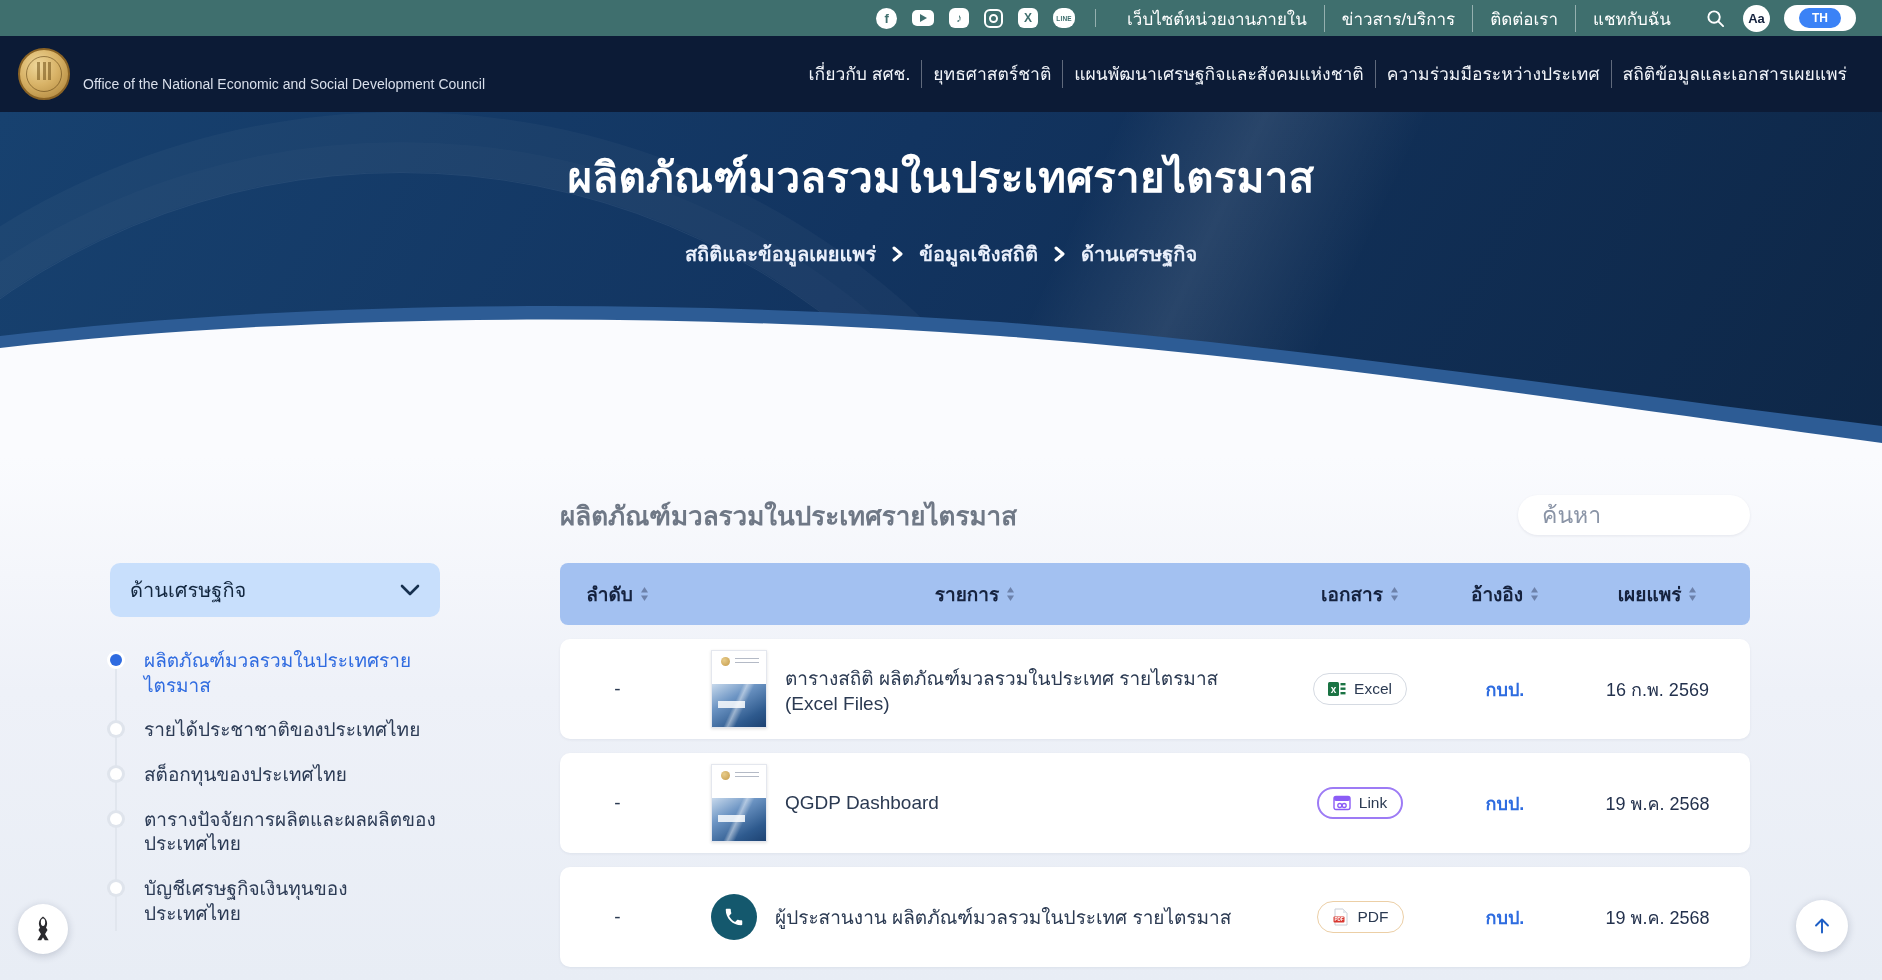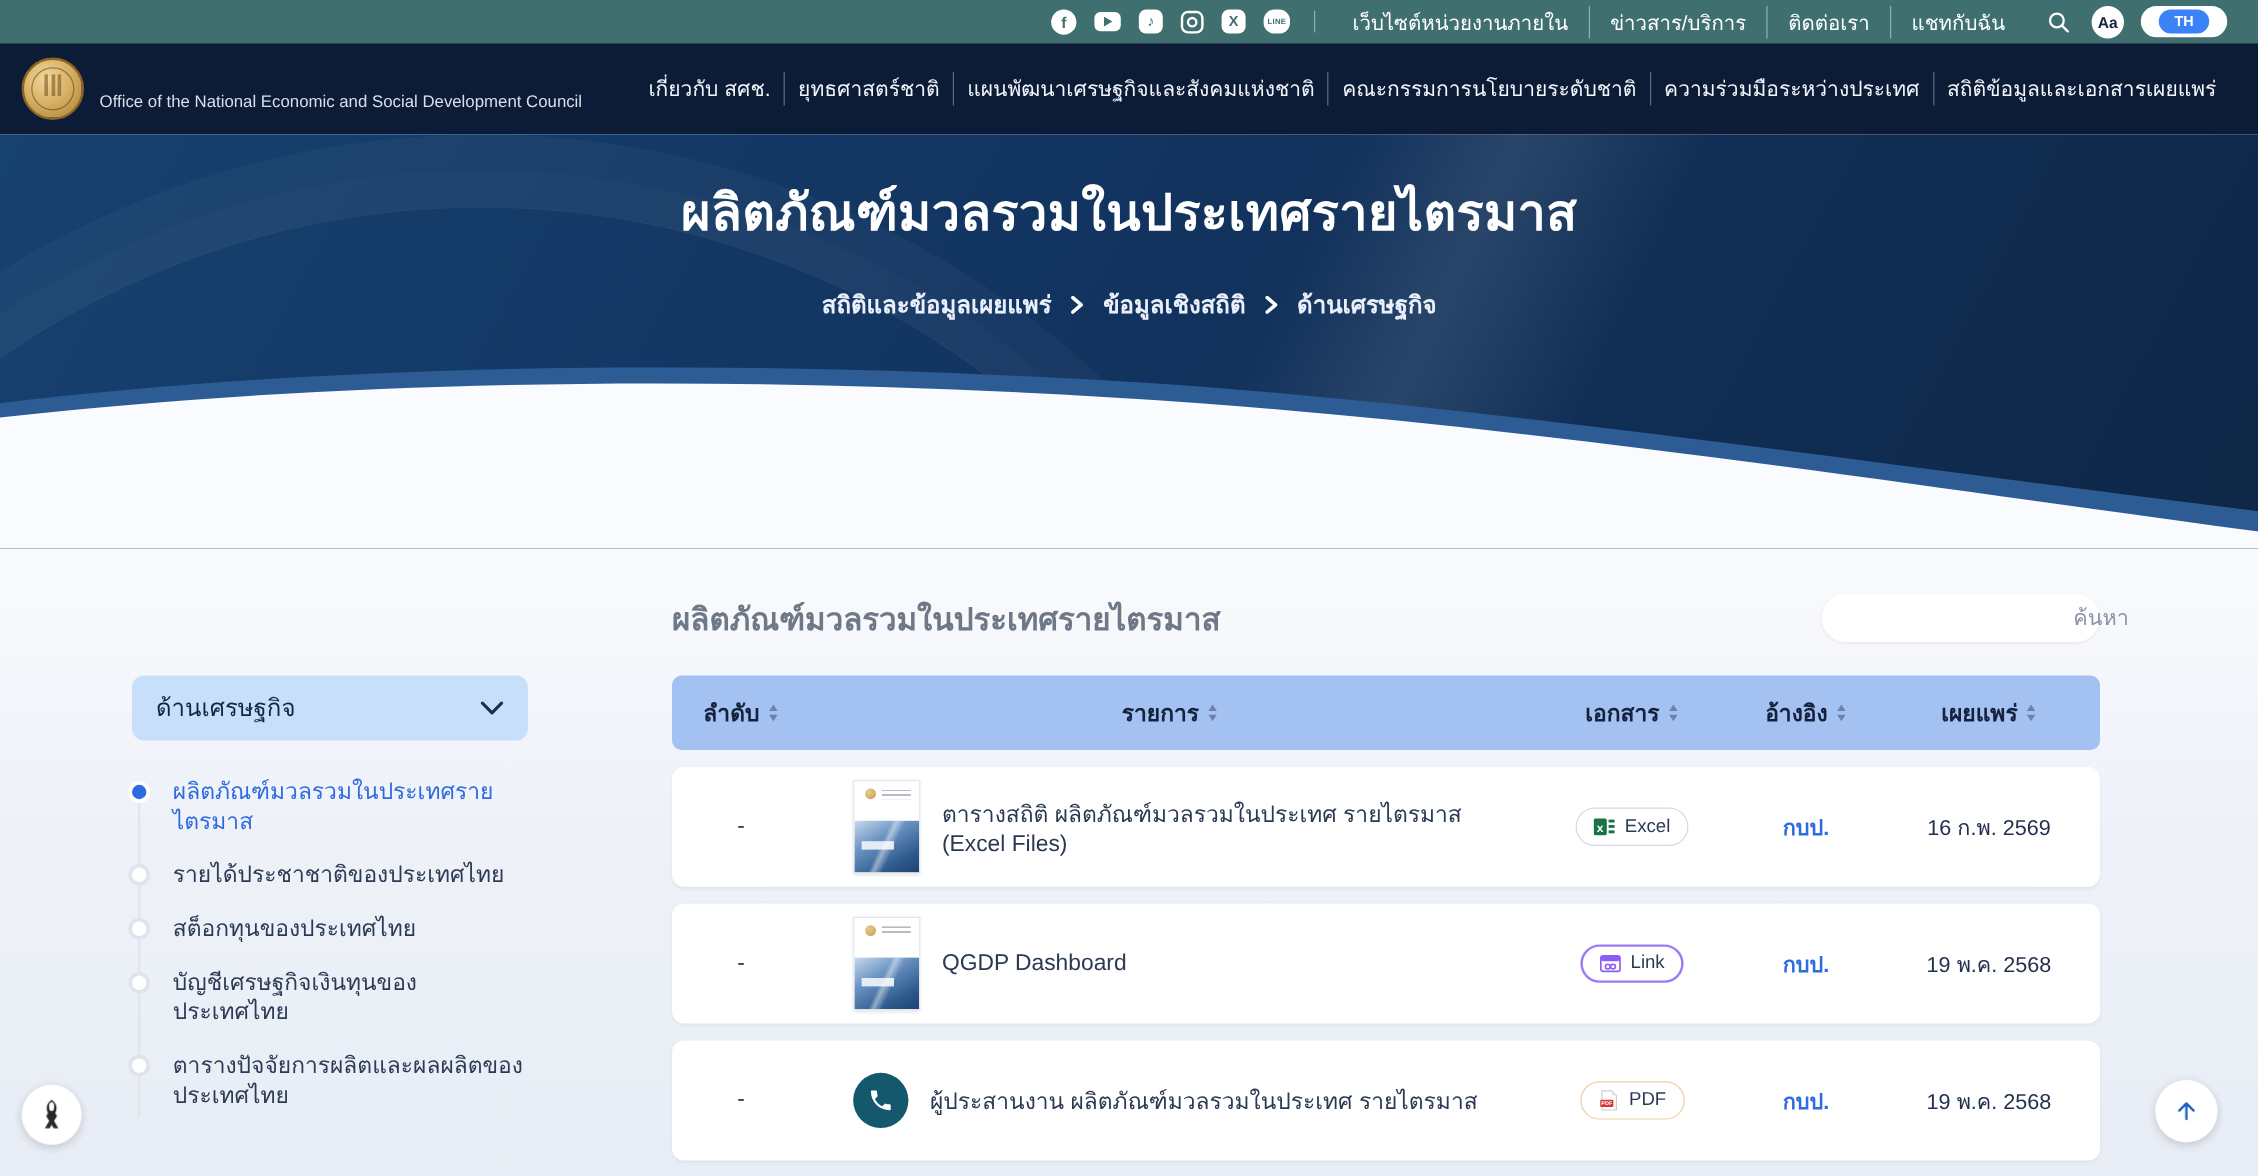--- a/index.html
+++ b/index.html
@@ -86,21 +86,21 @@
     background:#fff;box-shadow:0 0 0 3px #dfe4ec;}
   .side-item.active .dot{background:var(--accent-blue);box-shadow:0 0 0 3px #fff;}
   .side-label{font-size:19px;color:#2c3b55;line-height:1.3;}
   .side-item.active .side-label{color:var(--accent-blue);}
 
   .main{flex:1;min-width:0;}
   .main-head{display:flex;align-items:center;justify-content:space-between;height:56px;margin-bottom:20px;}
   .section-title{font-size:26px;color:#6f7886;font-weight:600;}
   .searchbox{width:232px;height:40px;background:#fff;border-radius:20px;display:flex;align-items:center;
     gap:9px;padding:0 15px;box-shadow:0 1px 3px rgba(20,30,60,.08);}
-  .search-input{border:none;outline:none;flex:1;font-size:18px;color:#33404f;background:transparent;font-family:inherit;text-align:right;}
+  .search-input{border:none;outline:none;flex:1;font-size:23px;color:#33404f;background:transparent;font-family:inherit;}
   .search-input::placeholder{color:#8a94a6;}
 
   .thead,.trow{display:grid;grid-template-columns:115px 1fr 170px 120px 185px;align-items:center;}
   .thead{height:62px;background:var(--table-header-bg);border-radius:8px;
     font-weight:bold;font-size:19px;color:#15223e;}
   .th{display:flex;align-items:center;justify-content:center;gap:7px;cursor:pointer;}
   .trow{background:#fff;border-radius:10px;margin-top:14px;height:100px;
     box-shadow:0 1px 3px rgba(20,30,60,.06);}
   .td{display:flex;align-items:center;justify-content:center;}
   .td-item{justify-content:flex-start;gap:18px;padding-left:36px;}
@@ -184,21 +184,20 @@
   <div class="brand">
     <span class="emblem"></span>
     <div>
       <div class="brand-en">Office of the National Economic and Social Development Council</div>
     </div>
   </div>
   <nav class="mainnav">
     <a class="nav-item">เกี่ยวกับ สศช.</a>
     <a class="nav-item">ยุทธศาสตร์ชาติ</a>
     <a class="nav-item">แผนพัฒนาเศรษฐกิจและสังคมแห่งชาติ</a>
-    <a class="nav-item">คณะกรรมการนโยบายระดับชาติ</a>
     <a class="nav-item">ความร่วมมือระหว่างประเทศ</a>
     <a class="nav-item">สถิติข้อมูลและเอกสารเผยแพร่</a>
   </nav>
 </header>
 
 <section class="hero">
   <h1 class="hero-title">ผลิตภัณฑ์มวลรวมในประเทศรายไตรมาส</h1>
   <div class="breadcrumb">
     <span class="crumb">สถิติและข้อมูลเผยแพร่</span>
     <span class="crumb-chev">
@@ -238,25 +237,25 @@
         <li class="side-item">
           <span class="dot"></span>
           <span class="side-label">รายได้ประชาชาติของประเทศไทย</span>
         </li>
         <li class="side-item">
           <span class="dot"></span>
           <span class="side-label">สต็อกทุนของประเทศไทย</span>
         </li>
         <li class="side-item">
           <span class="dot"></span>
-          <span class="side-label">บัญชีเศรษฐกิจเงินทุนของประเทศไทย</span>
+          <span class="side-label">ตารางปัจจัยการผลิตและผลผลิตของประเทศไทย</span>
         </li>
         <li class="side-item">
           <span class="dot"></span>
-          <span class="side-label">ตารางปัจจัยการผลิตและผลผลิตของประเทศไทย</span>
+          <span class="side-label">บัญชีเศรษฐกิจเงินทุนของประเทศไทย</span>
         </li>
       </ul>
     </aside>
 
     <main class="main">
       <div class="main-head">
         <h2 class="section-title">ผลิตภัณฑ์มวลรวมในประเทศรายไตรมาส</h2>
         <div class="searchbox">
           <svg width="20" height="20" viewBox="0 0 20 20">
               <circle cx="8.5" cy="8.5" r="6.2" fill="none" stroke="#7c8698" stroke-width="2"></circle>

